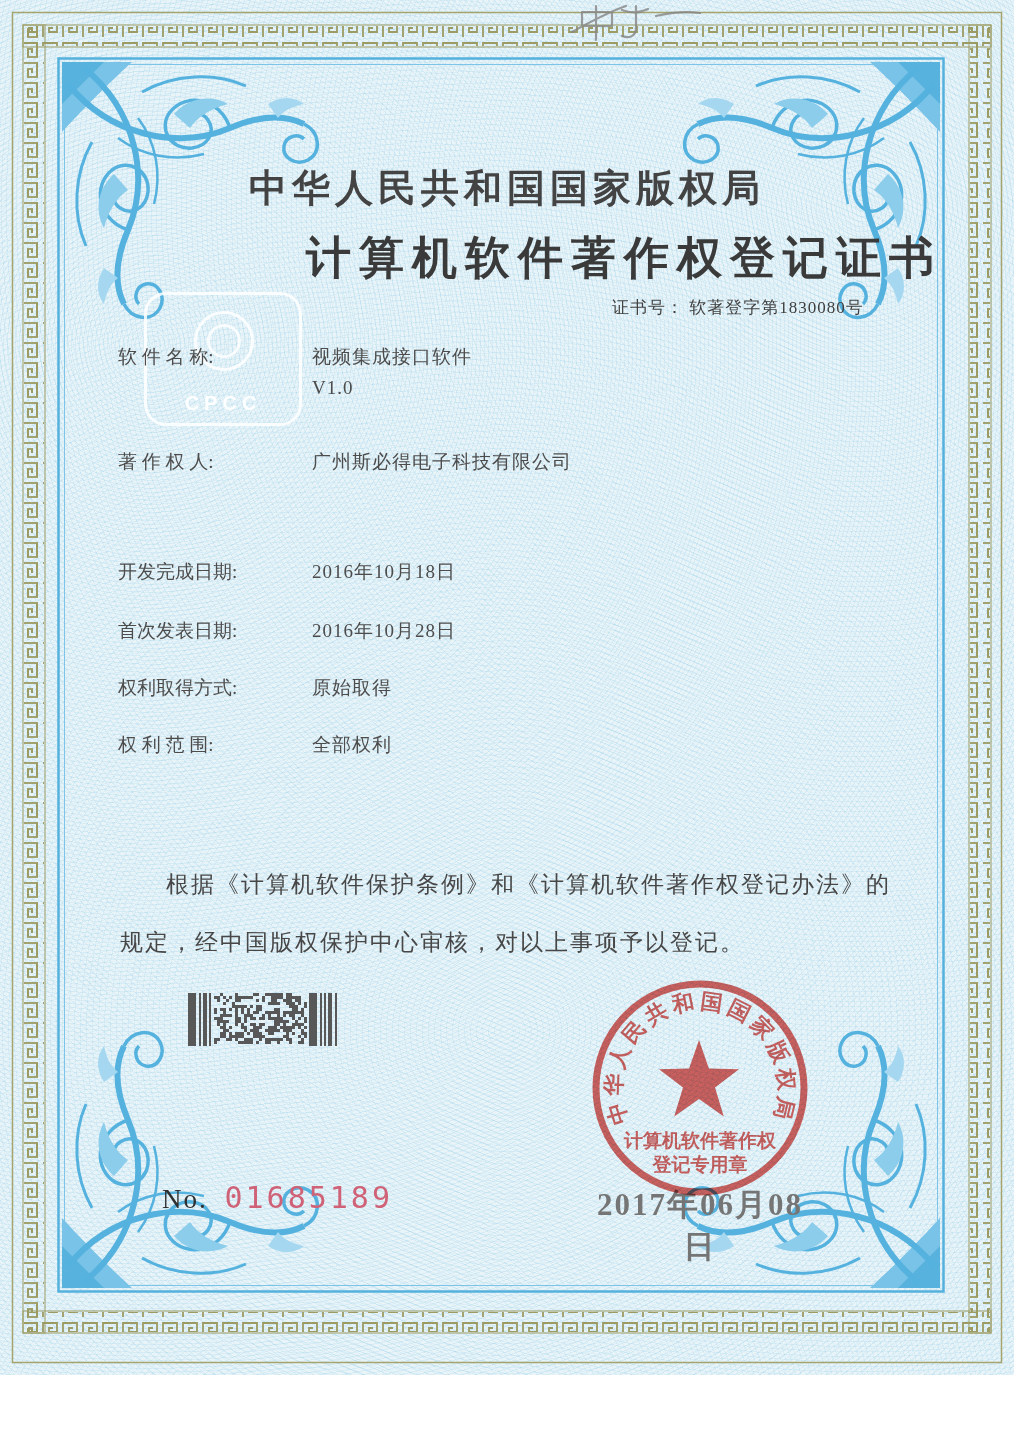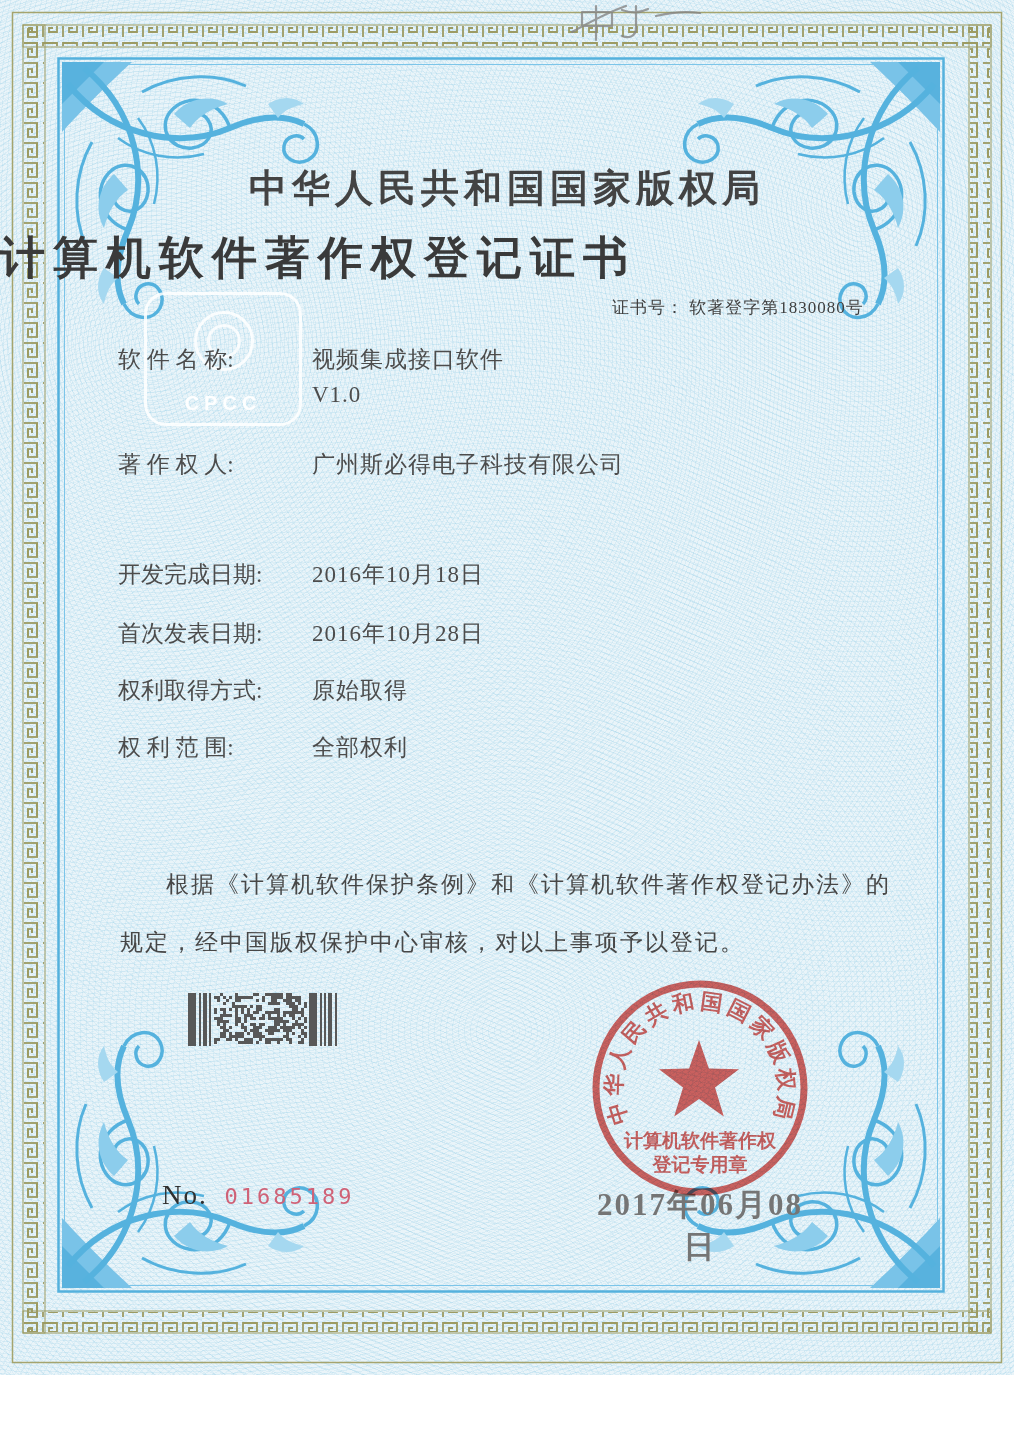--- a/index.html
+++ b/index.html
@@ -22,26 +22,26 @@
   }
   .frame-svg { position:absolute; left:0; top:0; width:1014px; height:1375px; pointer-events:none; z-index:1; }
 
   .txt { position:absolute; color:#4a4a4a; z-index:2; }
 
   .authority {
     left:0; top:163px; width:1014px; text-align:center;
     font-size:38px; font-weight:600; letter-spacing:5px; color:#434343;
   }
   .cert-title {
-    left:0; top:228px; width:1014px; text-align:left;
+    left:0; top:228px; width:942px; text-align:right;
     font-size:45px; font-weight:700; letter-spacing:8px; color:#3a3a3a;
   }
   .cert-no { left:612px; top:296px; font-size:17px; color:#3f3f3f; letter-spacing:1px; }
 
-  .field-row { position:absolute; left:118px; display:flex; font-size:23px; color:#4c4c4c; z-index:2; }
+  .field-row { position:absolute; left:118px; display:flex; font-size:19px; color:#4c4c4c; z-index:2; }
   .field-label { width:184px; flex:0 0 184px; }
   .field-value { margin-left:10px; letter-spacing:1px; }
   .field-value .v2 { margin-top:7px; }
 
   .stmt { left:120px; width:800px; font-size:23px; letter-spacing:2px; color:#474747; }
   .stmt.l1 { top:869px; padding-left:46px; }
   .stmt.l2 { top:927px; }
 
   .barcode { position:absolute; left:188px; top:992px; width:150px; height:56px; z-index:2; }
 
@@ -52,21 +52,21 @@
   }
   .issue-date {
     left:592px; top:1184px; width:216px; text-align:center;
     font-size:31px; color:#757575; letter-spacing:2px; z-index:2; font-weight:600;
   }
 
   .serial { left:162px; top:1180px; font-size:27px; z-index:2; }
   .serial .prefix { color:#2f2f2f; letter-spacing:2px; }
   .serial .number {
     font-family:"DejaVu Sans Mono","Liberation Mono",monospace;
-    color:#cf6277; font-size:22px; letter-spacing:3px; margin-left:10px; font-weight:300;
+    color:#cf6277; font-size:30px; letter-spacing:3px; margin-left:10px; font-weight:300;
   }
 
   
   .watermark {
     position:absolute; left:144px; top:292px; width:158px; height:134px;
     border:3px solid rgba(255,255,255,.85); border-radius:22px; z-index:1;
   }
   .watermark .ring1 {
     position:absolute; left:47px; top:16px; width:60px; height:60px;
     border:3px solid rgba(255,255,255,.85); border-radius:50%;

